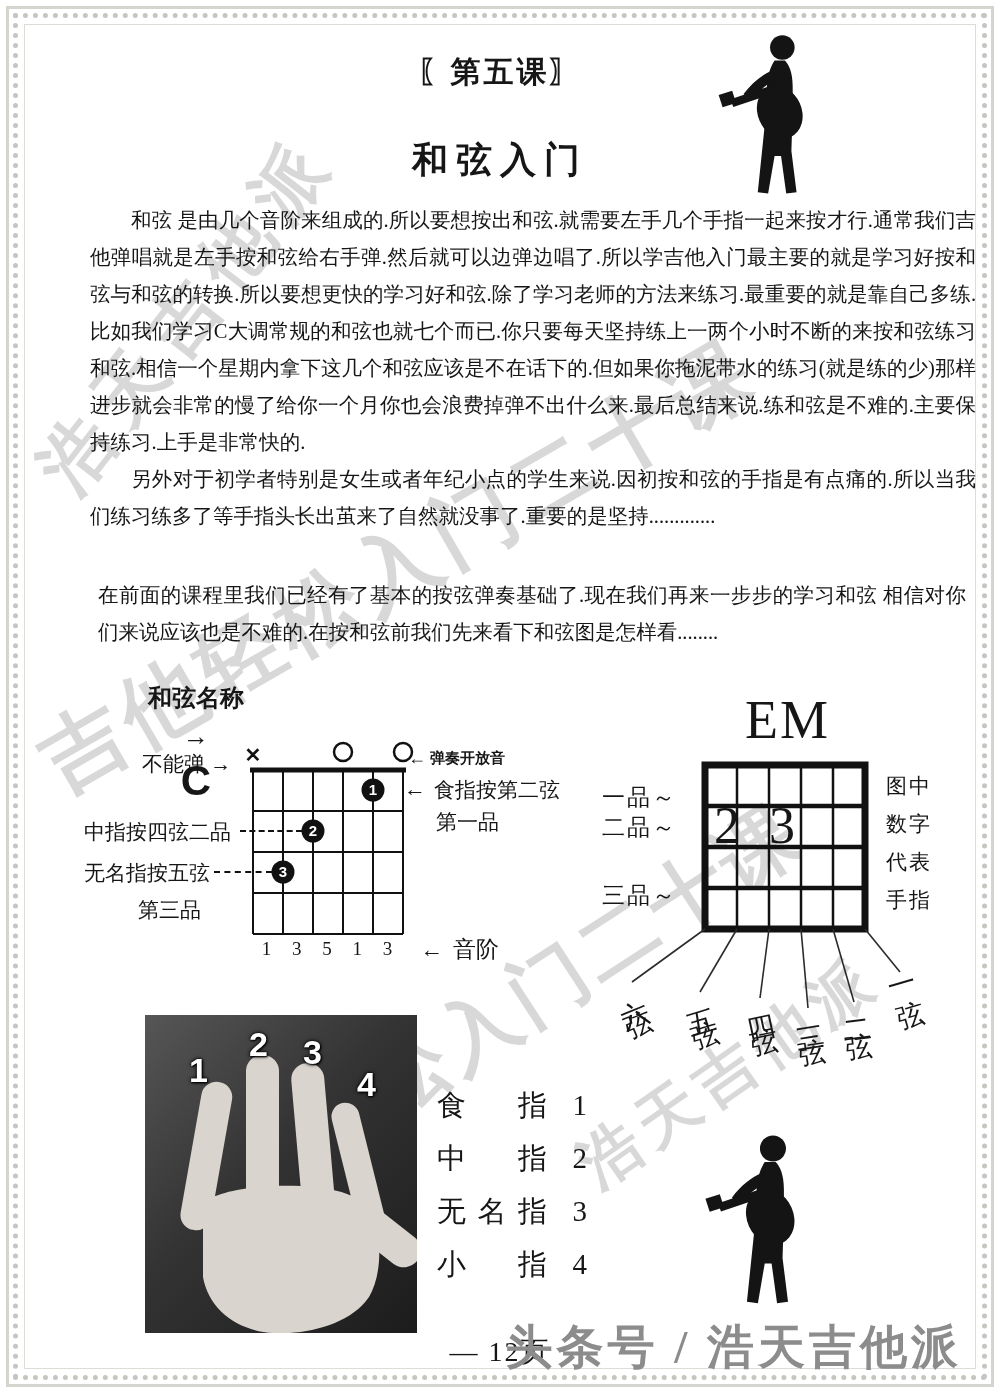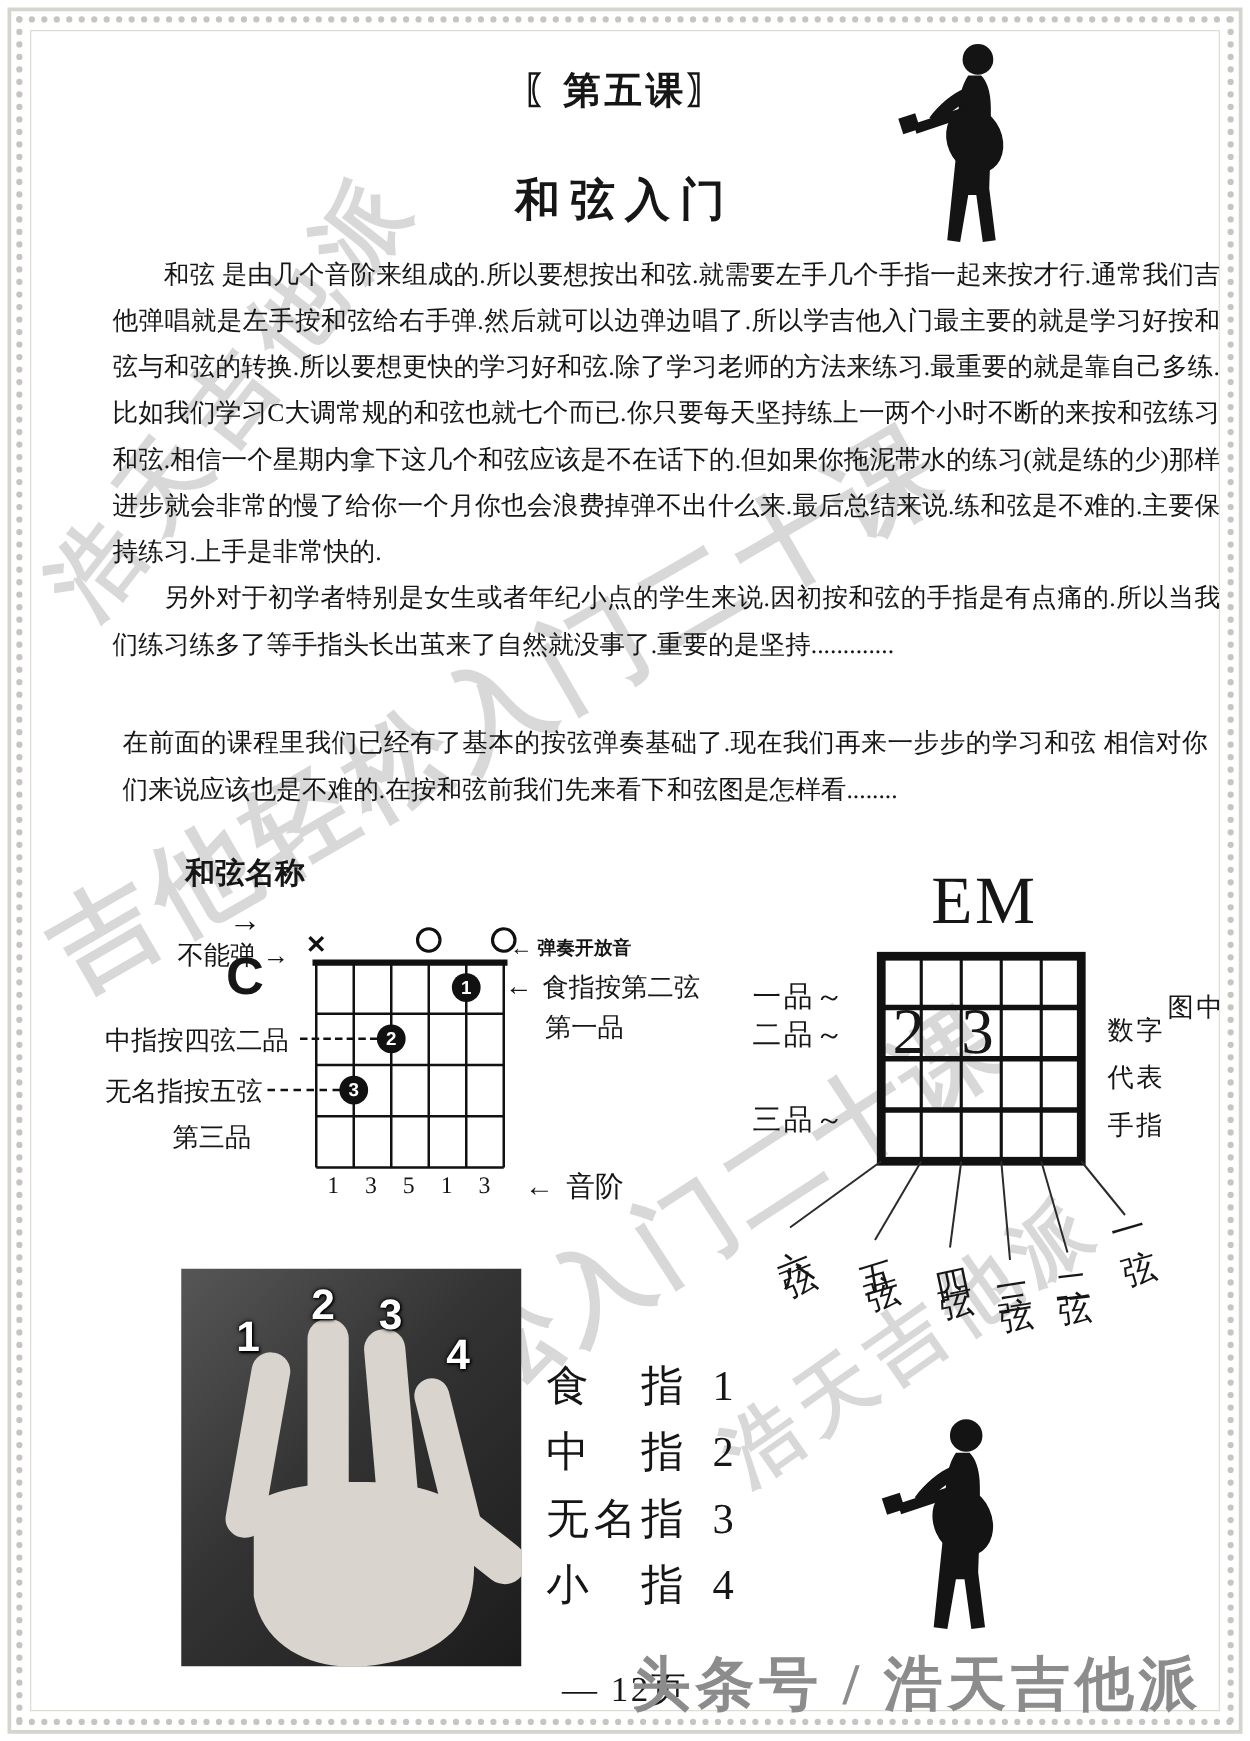--- a/index.html
+++ b/index.html
@@ -69,21 +69,21 @@
   
   .em-name { left:745px; top:693px; font-size:54px; letter-spacing:2px; line-height:1; }
   .em-grid { left:697px; top:757px; width:180px; height:185px; }
   .em-grid .outer { fill:none; stroke:#111; stroke-width:7; }
   .em-grid .v { stroke:#111; stroke-width:2.5; }
   .em-grid .h { stroke:#111; stroke-width:4.5; }
   .em-fingers { left:714px; top:800px; font-size:52px; letter-spacing:8px; line-height:1; }
   .fret-label { left:602px; font-size:23px; letter-spacing:2px; }
   .fret-label.f1 { top:770px;margin-top:12px; } .fret-label.f2 { top:812px; } .fret-label.f3 { top:880px; }
   .note-word { left:886px; font-size:21px; letter-spacing:2px; }
-  .note-word.n0 { top:792px;margin-left:48px; } .note-word.n1 { top:810px; }
+  .note-word.n0 { top:772px; } .note-word.n1 { top:810px; }
   .note-word.n2 { top:848px; } .note-word.n3 { top:886px; }
 
   .fan-lines { left:590px; top:925px; width:350px; height:100px; }
   .fan-lines line { stroke:#2b2b2b; stroke-width:1.6; }
 
   .s-label { font-size:28px; writing-mode:vertical-rl; letter-spacing:10px; line-height:1.1; }
   .s6 { left:608px; top:980px;  transform:rotate(-22deg); }
   .s5 { left:678px; top:990px;  transform:rotate(-17deg); }
   .s4 { left:740px; top:996px;  transform:rotate(-12deg); }
   .s3 { left:790px; top:1006px; transform:rotate(-9deg); }
@@ -101,21 +101,21 @@
   .hn3 { left:158px; top:18px; } .hn4 { left:212px; top:50px; }
   .hand-caption { position:absolute; left:0; width:100%; top:176px; text-align:center; color:#fff;
                   font-family:"Liberation Sans",sans-serif; font-weight:bold;
                   text-shadow:0 0 3px #000, 0 0 6px #000, 2px 2px 2px #000; }
   .hand-caption .l1 { font-size:38px; line-height:1.15; }
   .hand-caption .l2 { font-size:29px; line-height:1.2; }
 
   
   .legend { left:437px; top:1086px; width:150px; }
   .legend-row { display:flex; justify-content:space-between; align-items:baseline;
-                height:53px; font-size:34px; }
+                height:53px; font-size:29px; }
   .legend-name { display:inline-block; width:110px; text-align:justify; text-align-last:justify; }
   .legend-num { font-family:"Liberation Serif",serif; }
 
   
   .page-number { left:0; top:1333px; width:100%; text-align:center; font-size:28px; letter-spacing:2px; }
   .wm-bottom { right:38px; top:1316px; font-size:47px; font-weight:bold; color:#8c8c8c;
                letter-spacing:4px; white-space:nowrap; }
 
   .sil { fill:#141414; }
 </style>

